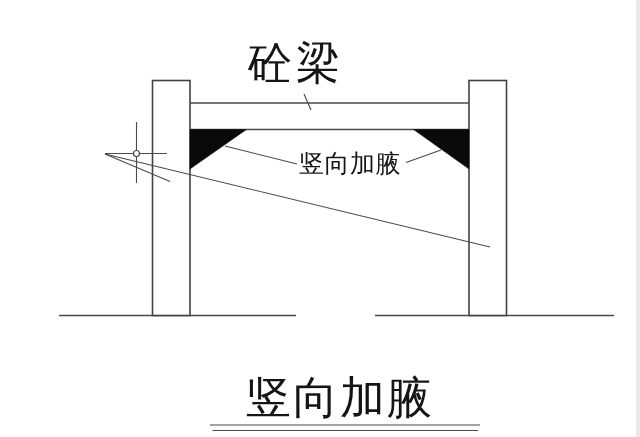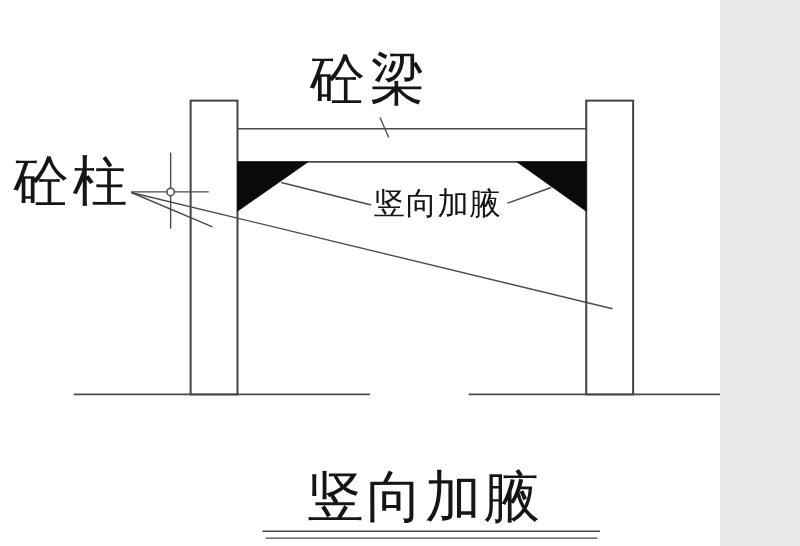--- a/index.html
+++ b/index.html
@@ -5,21 +5,21 @@
   :root{
     --line:#4a4a4a;
     --outline:#424242;
     --haunch:#0a0a0a;
     --text:#151515;
     --bg:#ffffff;
   }
   html,body{margin:0;padding:0;background:#e9e9e9;}
   .canvas{
     position:relative;
-    width:576px;height:437px;
+    width:636px;height:437px;
     background:var(--bg);
     overflow:hidden;
     font-family:"Liberation Serif","DejaVu Serif",serif;
     color:var(--text);
   }
   .canvas svg{position:absolute;left:0;top:0;}
   .ln{stroke:var(--line);stroke-width:1.3;fill:none;stroke-linecap:butt;}
   .thin{stroke:var(--line);stroke-width:1.1;fill:none;}
   .col{stroke:var(--outline);stroke-width:1.6;fill:var(--bg);}
   .tri{fill:var(--haunch);stroke:var(--haunch);stroke-width:0.5;}
@@ -67,19 +67,18 @@
 
     <line class="thin" x1="225" y1="146" x2="297" y2="164"></line>
     <line class="thin" x1="406" y1="162.5" x2="441" y2="150"></line>
 
     <line class="thin" x1="210" y1="425" x2="480" y2="425"></line>
     <line class="thin" x1="212.5" y1="430.5" x2="478" y2="430.5"></line>
   </svg>
 
   <div class="label label-beam">砼梁</div>
 
-  <div class="label label-column">砼柱</div>
 
   <div class="label label-haunch">竖向加腋</div>
 
   <div class="label label-caption">竖向加腋</div>
 
 </div>
 
 </body></html>

